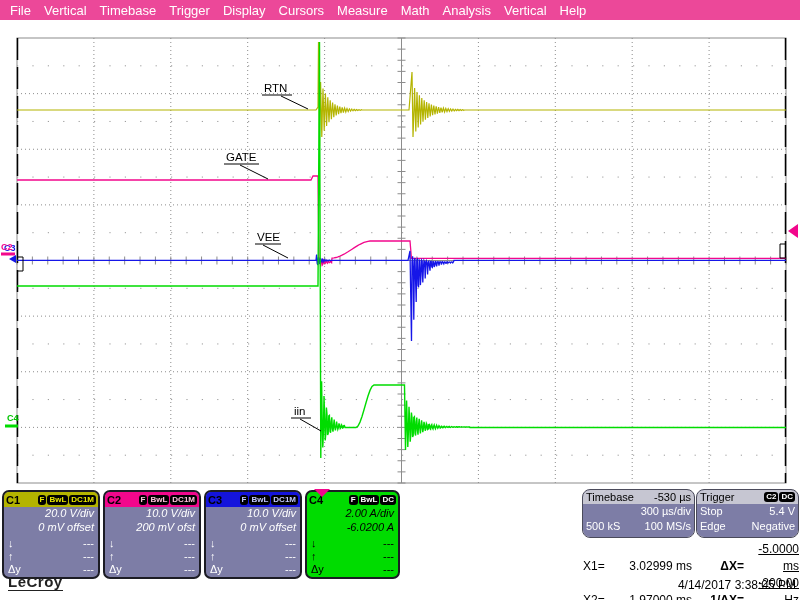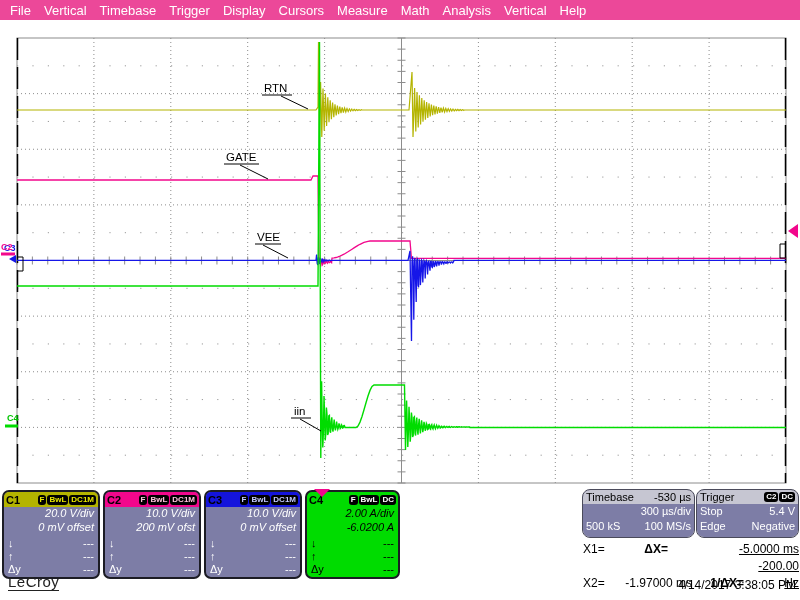--- a/index.html
+++ b/index.html
@@ -31,21 +31,21 @@
   .phdr .bdgrow{display:flex;}
   .phdr .bdg{color:#fff;}
   
   .cursor-readout{position:absolute;left:583px;top:541px;width:216px;color:#000;
                   font-size:12px;z-index:2;}
   .cursor-readout .crow{display:flex;line-height:17px;align-items:flex-end;}
   .cursor-readout .cl{width:33px;}
   .cursor-readout .cv1{width:76px;text-align:right;}
   .cursor-readout .cl2{width:44px;text-align:right;margin-left:8px;font-weight:bold;}
   .cursor-readout .cv2{flex:1;text-align:right;text-decoration:underline;}
-  .logo{position:absolute;left:8px;top:573px;font-size:15px;font-weight:normal;color:#222;
+  .logo{position:absolute;left:8px;top:573px;font-size:15px;font-weight:bold;color:#222;
         border-bottom:1px solid #222;z-index:2;letter-spacing:0.5px;}
   .datetime{position:absolute;right:4px;top:578px;font-size:12px;color:#000;z-index:2;}
 </style>
 </head>
 <body>
 
 <div class="menubar" id="menubar">
     <span class="mitem">File</span>
     <span class="mitem">Vertical</span>
     <span class="mitem">Timebase</span>
@@ -331,20 +331,21 @@
     </div>
   <div class="pr">
       <span>Edge</span>
                   <span>Negative</span>
     </div>
 </div>
 
 <div class="cursor-readout">
   <div class="crow">
     <span class="cl">X1=</span>
+    <span class="cv1">3.02999 ms</span>
     <span class="cl2">ΔX=</span>
     <span class="cv2">-5.0000 ms</span>
   </div>
   <div class="crow">
     <span class="cl">X2=</span>
     <span class="cv1">-1.97000 ms</span>
     <span class="cl2">1/ΔX=</span>
     <span class="cv2">-200.00 Hz</span>
   </div>
 </div>

